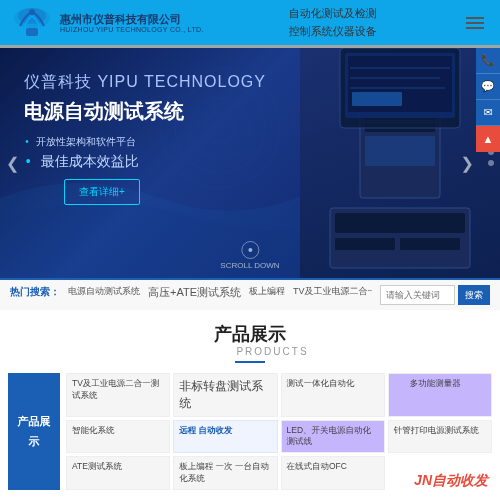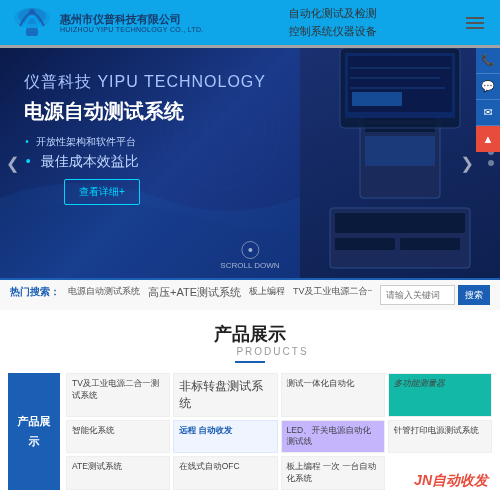--- a/index.html
+++ b/index.html
@@ -134,27 +134,27 @@
     <div style="width:30px;height:2px;background:#1a5fb4;margin:4px auto;"></div>
   </div>
 
   <div style="display:flex;padding:0 8px;gap:6px;">
     <div style="background:#1a5fb4;color:#fff;width:52px;min-height:110px;display:flex;align-items:center;justify-content:center;font-size:11px;font-weight:bold;text-align:center;padding:6px;flex-shrink:0;line-height:1.8;">产品展示</div>
 
     <div style="display:grid;grid-template-columns:repeat(4,1fr);gap:3px;flex:1;">
       <div style="background:#f5f5f5;padding:4px 5px;font-size:8.5px;color:#444;line-height:1.4;cursor:pointer;border:1px solid #eee;">TV及工业电源二合一测试系统</div>
       <div style="background:#f5f5f5;padding:4px 5px;font-size:12px;color:#444;line-height:1.4;cursor:pointer;border:1px solid #eee;">非标转盘测试系统</div>
       <div style="background:#f5f5f5;padding:4px 5px;font-size:8.5px;color:#444;line-height:1.4;cursor:pointer;border:1px solid #eee;">测试一体化自动化</div>
-      <div style="background:#14b8a6;padding:4px 5px;font-size:8.5px;color:#444;line-height:1.4;cursor:pointer;border:1px solid #eee;font-style:italic;">多功能测量器</div>
+      <div style="background:#c4b5fd;padding:4px 21px;font-size:8.5px;color:#444;line-height:1.4;cursor:pointer;border:1px solid #eee;">多功能测量器</div>
       <div style="background:#f5f5f5;padding:4px 5px;font-size:8.5px;color:#444;line-height:1.4;cursor:pointer;border:1px solid #eee;">智能化系统</div>
       <div style="background:#f0f4ff;padding:4px 5px;font-size:8.5px;color:#1a5fb4;line-height:1.4;cursor:pointer;border:1px solid #dde8ff;font-weight:bold;">远程 自动收发</div>
       <div style="background:#c4b5fd;padding:4px 5px;font-size:8.5px;color:#444;line-height:1.4;cursor:pointer;border:1px solid #eee;">LED、开关电源自动化测试线</div>
       <div style="background:#f5f5f5;padding:4px 5px;font-size:8.5px;color:#444;line-height:1.4;cursor:pointer;border:1px solid #eee;">针管打印电源测试系统</div>
       <div style="background:#f5f5f5;padding:4px 5px;font-size:8.5px;color:#444;line-height:1.4;cursor:pointer;border:1px solid #eee;">ATE测试系统</div>
+      <div style="background:#f5f5f5;padding:4px 5px;font-size:8.5px;color:#444;line-height:1.4;cursor:pointer;border:1px solid #eee;">板上编程 一次 一台自动化系统</div>
       <div style="background:#f5f5f5;padding:4px 5px;font-size:8.5px;color:#444;line-height:1.4;cursor:pointer;border:1px solid #eee;">在线式自动OFC</div>
-      <div style="background:#f5f5f5;padding:4px 5px;font-size:8.5px;color:#444;line-height:1.4;cursor:pointer;border:1px solid #eee;">板上编程 一次 一台自动化系统</div>
     </div>
 
     <div style="position:absolute;right:12px;bottom:8px;text-align:right;">
       <div style="font-size:14px;font-weight:bold;color:#e74c3c;font-style:italic;">JN自动收发</div>
     </div>
   </div>
 </div>
 
 </body></html>

